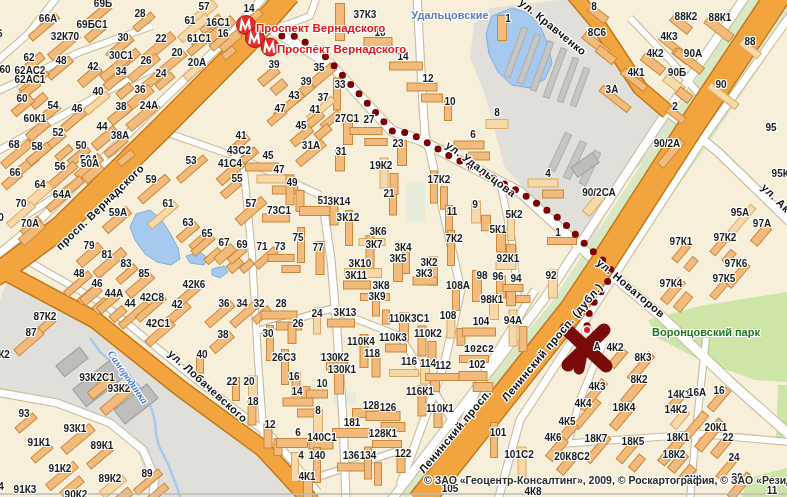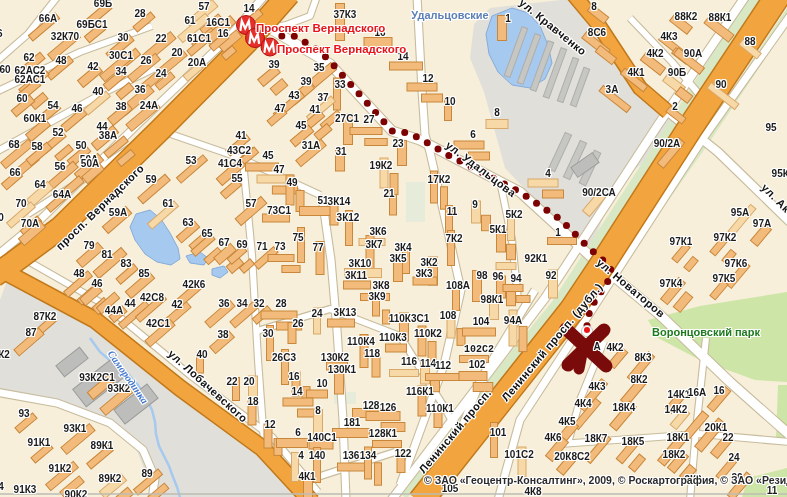--- a/index.html
+++ b/index.html
@@ -488,29 +488,29 @@
       <div class="bl " style="left: 22px; top: 98px;">60</div>
       <div class="bl " style="left: 53px; top: 105px;">54</div>
       <div class="bl " style="left: 77px; top: 108px;">46</div>
       <div class="bl " style="left: 98px; top: 91px;">40</div>
       <div class="bl " style="left: 140px; top: 89px;">36</div>
       <div class="bl " style="left: 121px; top: 106px;">38</div>
       <div class="bl " style="left: 149px; top: 105px;">24А</div>
       <div class="bl " style="left: 35px; top: 118px;">60К1</div>
       <div class="bl " style="left: 58px; top: 132px;">52</div>
       <div class="bl " style="left: 102px; top: 126px;">44</div>
-      <div class="bl " style="left: 108px; top: 135px;">38А</div>
+      <div class="bl " style="left: 120px; top: 135px;">38А</div>
       <div class="bl " style="left: 14px; top: 144px;">68</div>
       <div class="bl " style="left: 37px; top: 146px;">58</div>
       <div class="bl " style="left: 81px; top: 145px;">50</div>
       <div class="bl " style="left: 89px; top: 159px;">50А</div>
       <div class="bl " style="left: 241px; top: 135px;">41</div>
       <div class="bl " style="left: 239px; top: 150px;">43С2</div>
       <div class="bl " style="left: 191px; top: 160px;">53</div>
-      <div class="bl " style="left: 345px; top: 14px;">37К3</div>
+      <div class="bl " style="left: 345px; top: 14px; padding-left: 40px;">37К3</div>
       <div class="bl " style="left: 380px; top: 32px;">16</div>
       <div class="bl " style="left: 403px; top: 56px;">14</div>
       <div class="bl " style="left: 428px; top: 78px;">12</div>
       <div class="bl " style="left: 450px; top: 101px;">10</div>
       <div class="bl " style="left: 497px; top: 112px;">8</div>
       <div class="bl " style="left: 473px; top: 134px;">6</div>
       <div class="bl " style="left: 274px; top: 64px;">39</div>
       <div class="bl " style="left: 319px; top: 67px;">35</div>
       <div class="bl " style="left: 306px; top: 81px;">39</div>
       <div class="bl " style="left: 340px; top: 84px;">33</div>
@@ -553,21 +553,21 @@
       <div class="bl " style="left: 188px; top: 222px;">63</div>
       <div class="bl " style="left: 207px; top: 233px;">65</div>
       <div class="bl " style="left: 224px; top: 242px;">67</div>
       <div class="bl " style="left: 242px; top: 244px;">69</div>
       <div class="bl " style="left: 89px; top: 245px;">79</div>
       <div class="bl " style="left: 107px; top: 254px;">81</div>
       <div class="bl " style="left: 126px; top: 263px;">83</div>
       <div class="bl " style="left: 144px; top: 273px;">85</div>
       <div class="bl " style="left: 79px; top: 273px;">48</div>
       <div class="bl " style="left: 97px; top: 283px;">46</div>
-      <div class="bl " style="left: 114px; top: 310px;">44А</div>
+      <div class="bl " style="left: 114px; top: 293px;">44А</div>
       <div class="bl " style="left: 130px; top: 303px;">44</div>
       <div class="bl " style="left: 152px; top: 297px;">42С8</div>
       <div class="bl " style="left: 177px; top: 304px;">42</div>
       <div class="bl " style="left: 194px; top: 284px;">42К6</div>
       <div class="bl " style="left: 224px; top: 303px;">36</div>
       <div class="bl " style="left: 242px; top: 303px;">34</div>
       <div class="bl " style="left: 45px; top: 316px;">87К2</div>
       <div class="bl " style="left: 158px; top: 323px;">42С1</div>
       <div class="bl " style="left: 268px; top: 155px;">45</div>
       <div class="bl " style="left: 279px; top: 169px;">47</div>
@@ -599,21 +599,21 @@
       <div class="bl " style="left: 424px; top: 273px;">3К3</div>
       <div class="bl " style="left: 360px; top: 263px;">3К10</div>
       <div class="bl " style="left: 356px; top: 275px;">3К11</div>
       <div class="bl " style="left: 482px; top: 275px;">98</div>
       <div class="bl " style="left: 498px; top: 276px;">96</div>
       <div class="bl " style="left: 516px; top: 278px;">94</div>
       <div class="bl " style="left: 381px; top: 285px;">3К8</div>
       <div class="bl " style="left: 377px; top: 296px;">3К9</div>
       <div class="bl " style="left: 458px; top: 285px;">108А</div>
       <div class="bl " style="left: 492px; top: 299px;">98К1</div>
-      <div class="bl " style="left: 536px; top: 258px;">92К1</div>
+      <div class="bl " style="left: 508px; top: 258px;">92К1</div>
       <div class="bl " style="left: 551px; top: 275px;">92</div>
       <div class="bl " style="left: 667px; top: 143px;">90/2А</div>
       <div class="bl " style="left: 548px; top: 173px;">4</div>
       <div class="bl " style="left: 599px; top: 192px;">90/2СА</div>
       <div class="bl " style="left: 783px; top: 173px;">95К1</div>
       <div class="bl " style="left: 740px; top: 212px;">95А</div>
       <div class="bl " style="left: 762px; top: 223px;">97А</div>
       <div class="bl " style="left: 681px; top: 241px;">97К1</div>
       <div class="bl " style="left: 725px; top: 237px;">97К2</div>
       <div class="bl " style="left: 736px; top: 263px;">97К6</div>

